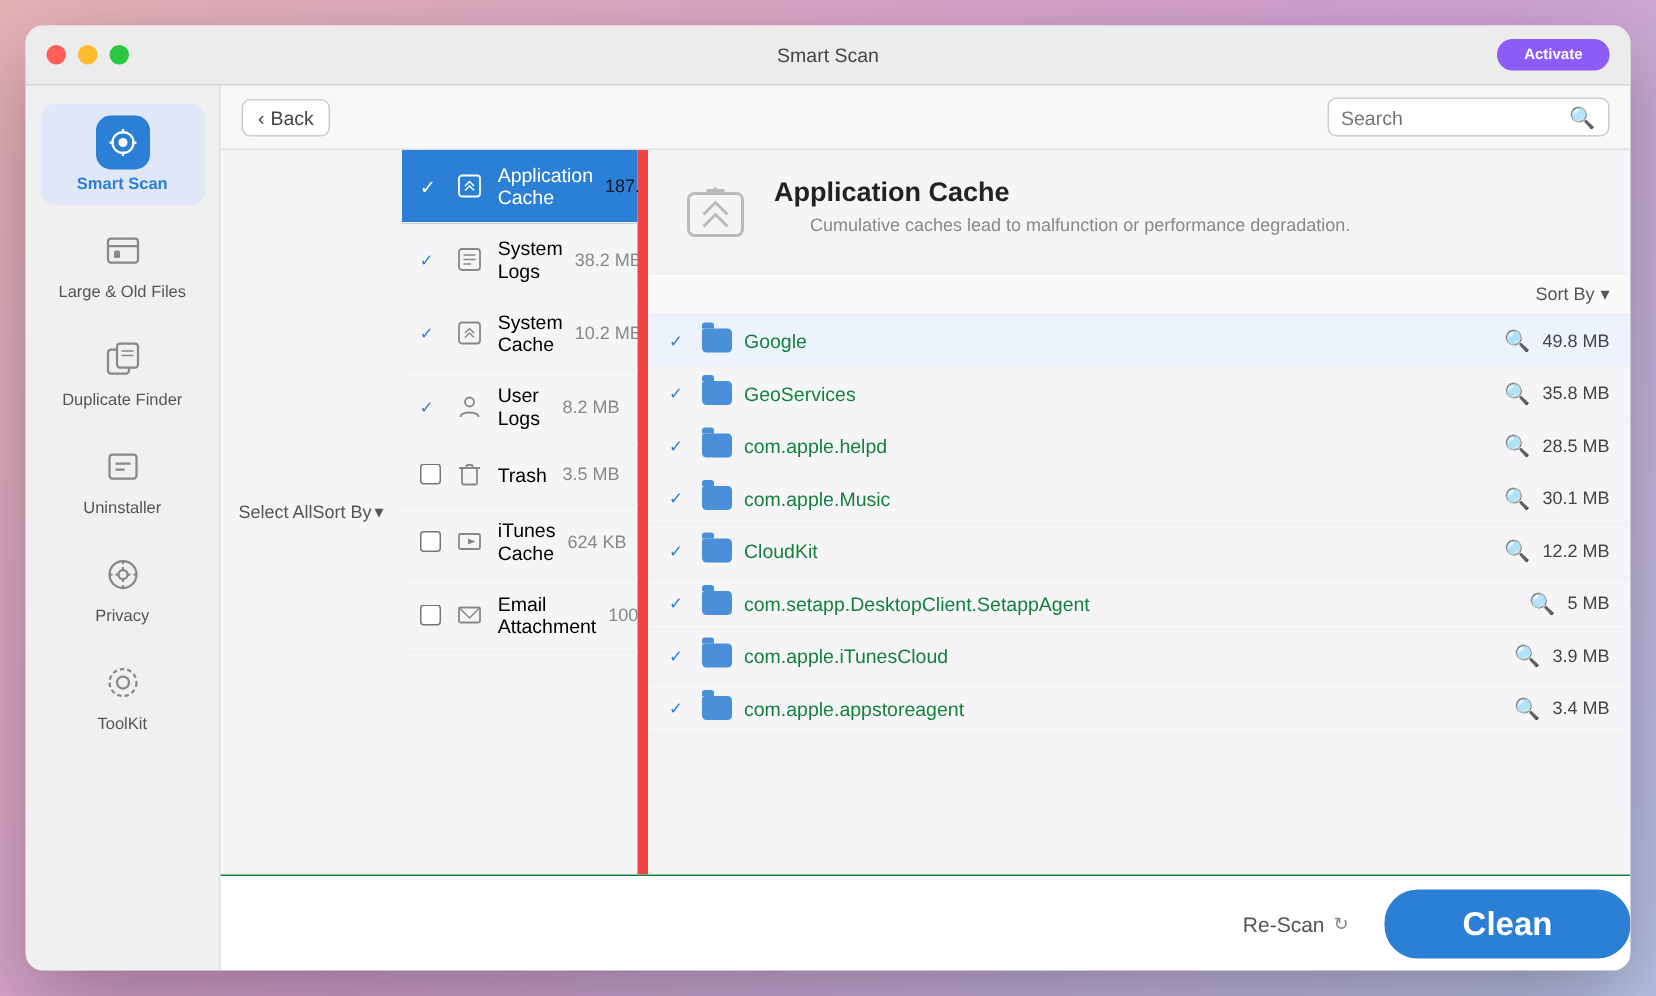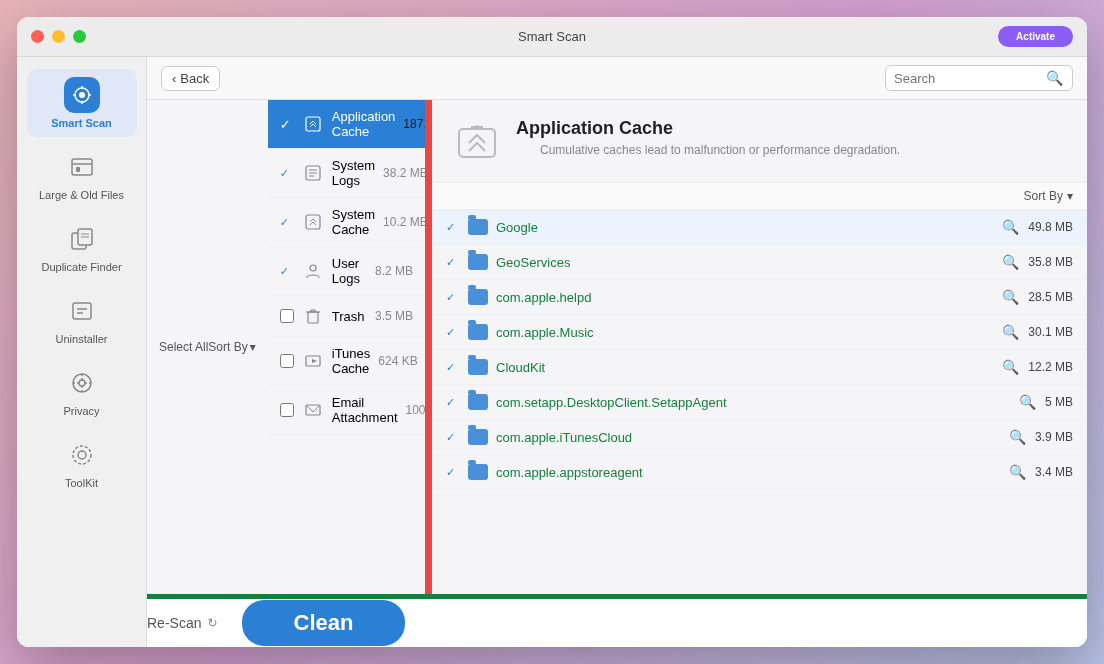--- a/index.html
+++ b/index.html
@@ -313,26 +313,26 @@
       border-radius: 2px 2px 0 0;
     }
     .detail-name { flex: 1; color: #15803d; }
     .detail-search { color: #2b7fd4; cursor: pointer; font-size: 14px; }
     .detail-size { color: #444; font-size: 12px; white-space: nowrap; }
     
     .right-panel .detail-items::-webkit-scrollbar { width: 4px; }
     .right-panel .detail-items::-webkit-scrollbar-thumb { background: #2b7fd4; border-radius: 2px; }
     
     .bottom-bar {
-      height: 53px;
+      height: 64px;
       background: white;
-      border-top: 5px solid #15803d;
-      display: flex;
-      align-items: center;
-      justify-content: flex-start;
+      border-top: 1px solid #15803d;
+      display: flex;
+      align-items: center;
+      justify-content: flex-end;
       gap: 24px;
       flex-shrink: 0;
     }
     .rescan-btn {
       display: flex;
       align-items: center;
       gap: 6px;
       font-size: 14px;
       color: #555;
       cursor: pointer;

